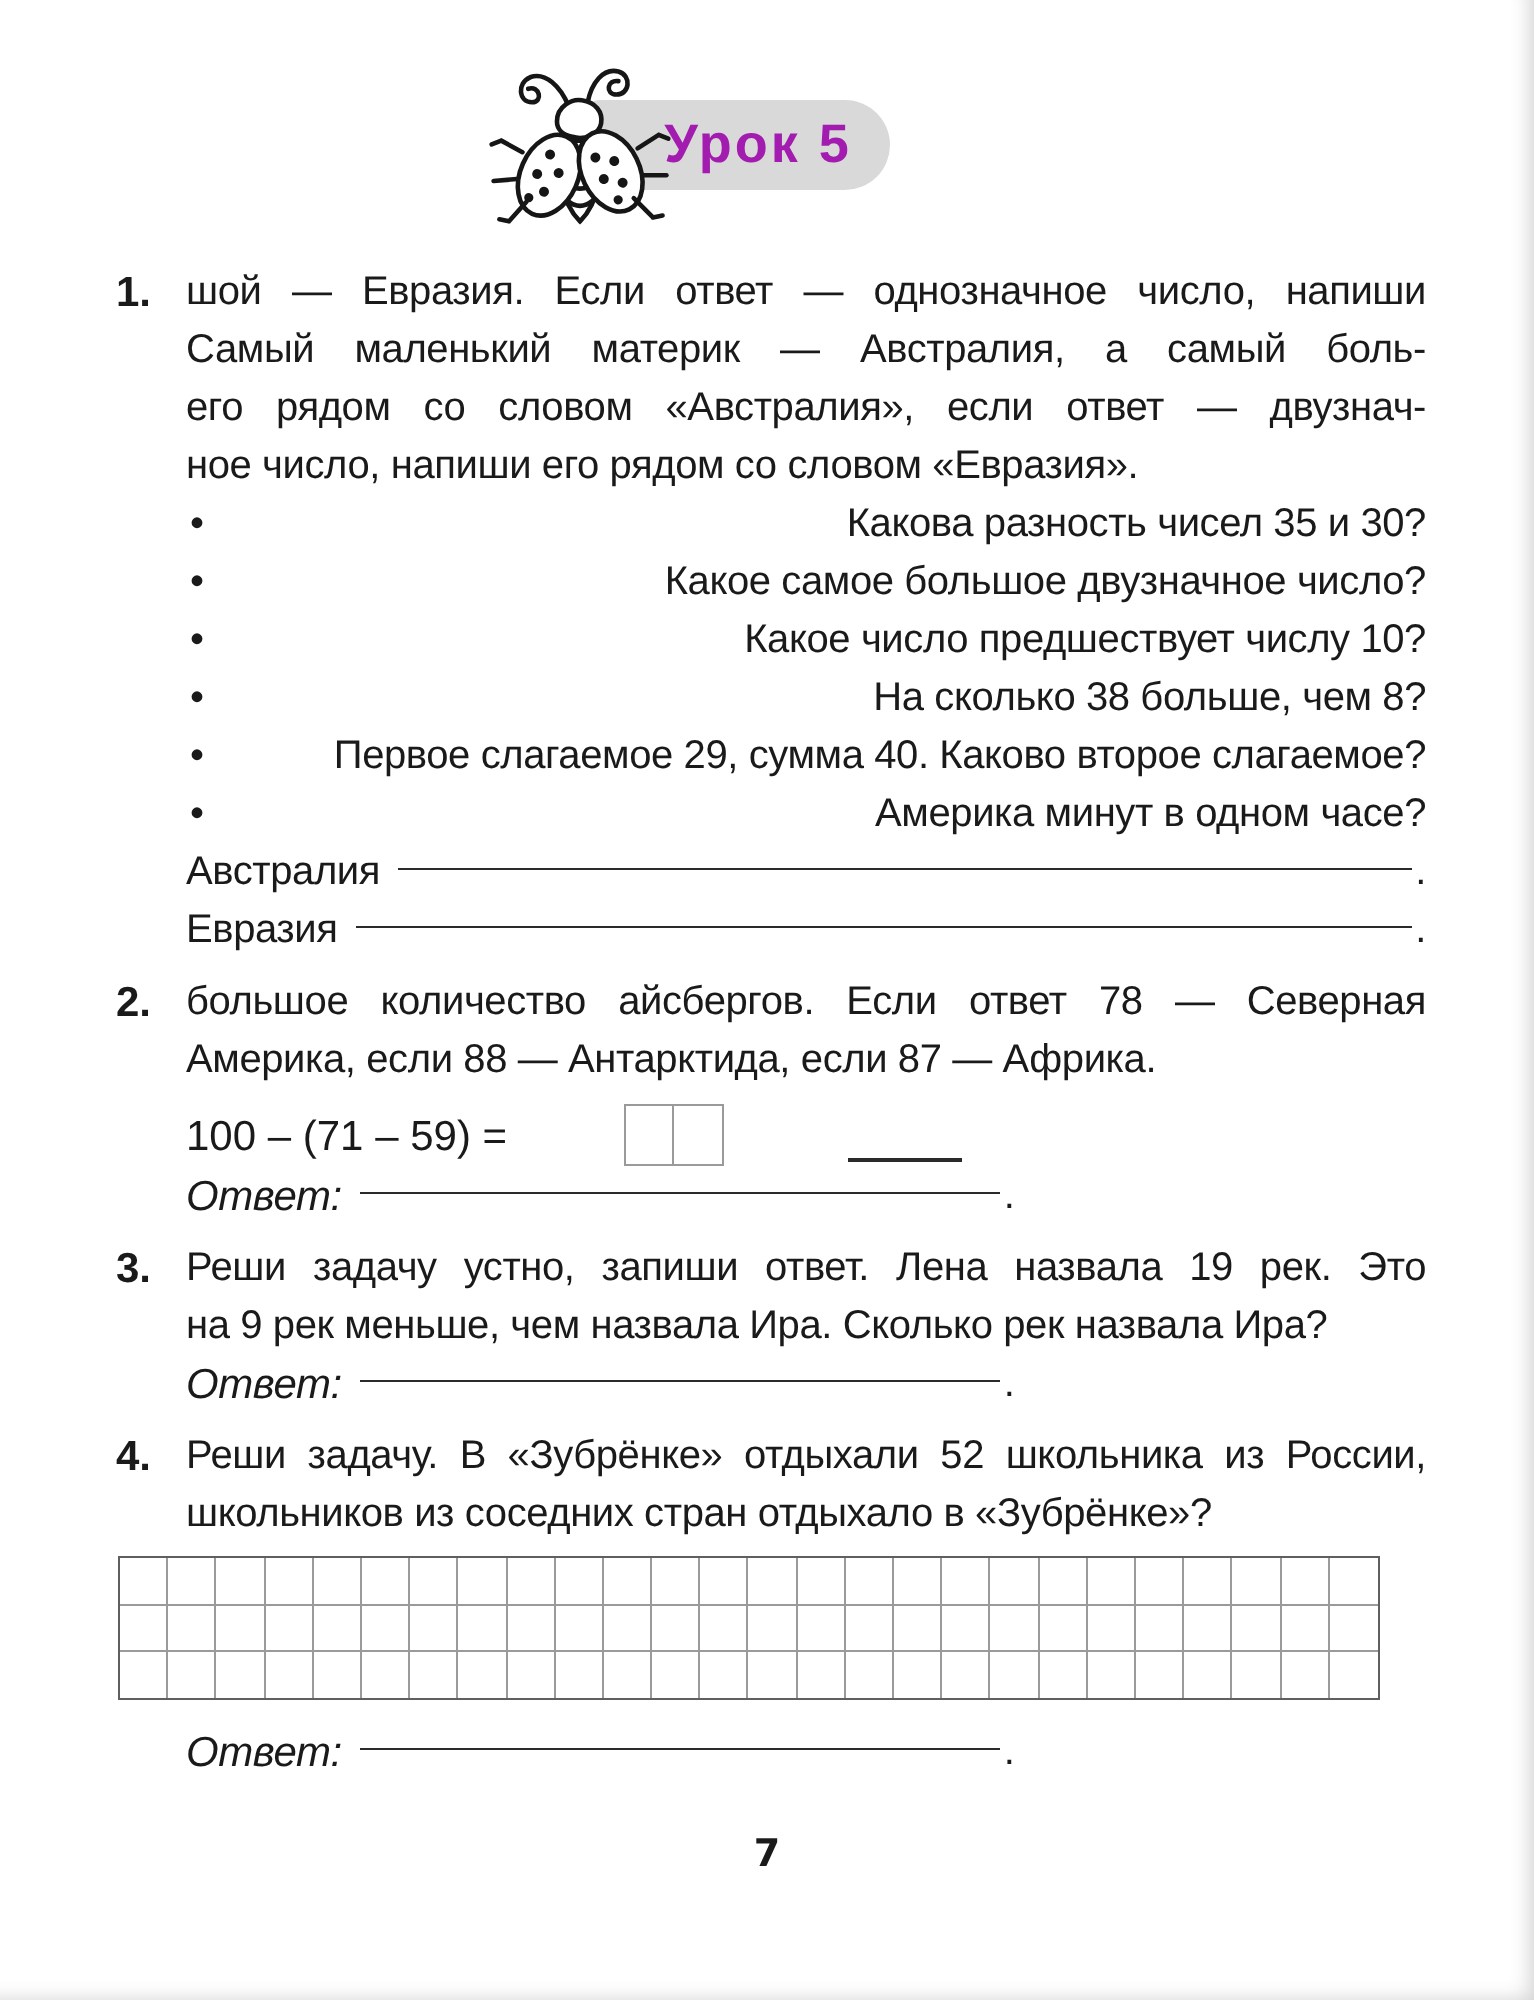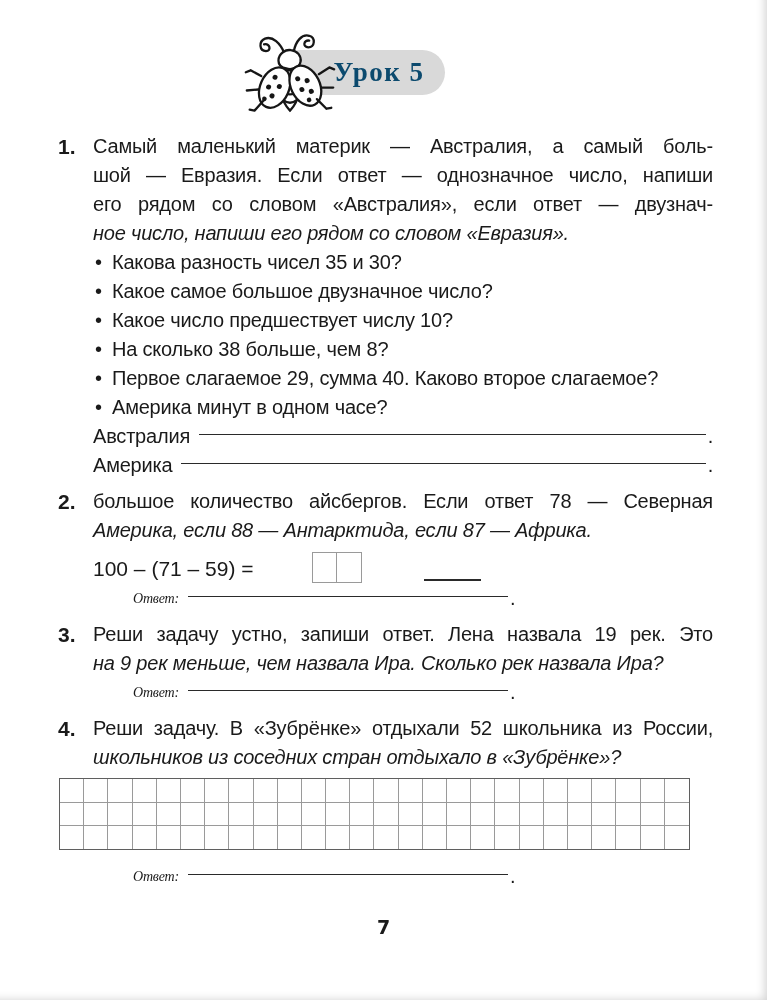--- a/index.html
+++ b/index.html
@@ -15,44 +15,44 @@
   }
   
   .header { position:relative; height:100px; margin-top:24px; }
   .lesson-badge {
     position:absolute; left:287px; top:26px;
     width:158px; height:45px;
     border-radius:14px 24px 24px 14px;
     display:flex; align-items:center; justify-content:center;
   }
   .lesson-title {
-    font-family:Liberation Serif, serif;
+    font-family:Liberation Sans, sans-serif;
     font-weight:bold; font-size:27px; letter-spacing:1.5px;
-    padding-left:26px; color:#0c4a6e;
+    padding-left:26px; color:#a21caf;
   }
   .ladybug { position:absolute; left:240px; top:6px; width:100px; height:96px; }
   
   .content { margin:8px 54px 0 58px; }
   .exercise { display:flex; margin-bottom:7px; }
   .ex-num {
     width:35px; flex:0 0 35px;
     font-weight:bold; font-size:21px; line-height:29px;
   }
   .ex-body { flex:1; font-size:20px; line-height:29px; letter-spacing:-0.2px; }
   .para .tline { text-align:justify; text-align-last:justify; white-space:nowrap; }
-  .para .tline:last-child { text-align-last:left; white-space:normal;font-style:italic; }
+  .para .tline:last-child { text-align-last:left; white-space:normal; }
   .bullets { margin:0; padding:0; list-style:none; }
-  .bullets li { padding-left:19px; position:relative; }
+  .bullets li { padding-left:19px; position:relative;text-align:right; }
   .bullets li::before { content:"•"; position:absolute; left:2px; }
   
   .fill-line { display:flex; align-items:center; height:29px; }
   .fl-rule { border-bottom:1.6px solid #2a2a2a; margin:0 2px 4px 9px; }
   .fl-rule.grow { flex:1; }
   .fl-rule.fixed { width:320px; }
-  .fl-label.it { font-family:Liberation Serif, serif; font-style:italic; font-size:14px;margin-left:40px; }
+  .fl-label.it { font-family:Liberation Sans, sans-serif; font-style:italic; font-size:21px; }
   
   .eq-row { display:flex; align-items:flex-end; height:36px; margin:2px 0 1px 0;gap:48px; }
   .eq-text { font-size:21px; letter-spacing:0; }
   .eq-boxes { display:flex; margin:0 0 0 10px; }
   .eq-box { width:25px; height:31px; border:1.3px solid #9a9a9a; box-sizing:border-box; background:#fff; }
   .eq-box + .eq-box { border-left:none; }
   .eq-tail { width:57px; border-bottom:2px solid #2a2a2a; margin:0 0 2px 14px; }
   
   .grid { border:1.5px solid #5f5f5f; display:inline-block; margin:6px 0 12px -34px; background:#fff; }
   .grow-row { display:flex; }
@@ -111,40 +111,40 @@
       <path d="M78 72 L88 82 M88 82 L93 81"></path>
     </svg>
   </div>
 
   <div class="content">
 
     <div class="exercise">
       <div class="ex-num">1.</div>
       <div class="ex-body">
         <div class="para">
+            <div class="tline">шой — Евразия. Если ответ — однозначное число, напиши</div>
             <div class="tline">Самый маленький материк — Австралия, а самый боль-</div>
-            <div class="tline">шой — Евразия. Если ответ — однозначное число, напиши</div>
             <div class="tline">его рядом со словом «Австралия», если ответ — двузнач-</div>
             <div class="tline">ное число, напиши его рядом со словом «Евразия».</div>
           </div>
         <ul class="bullets">
           <li>Какова разность чисел 35 и 30?</li>
           <li>Какое самое большое двузначное число?</li>
           <li>Какое число предшествует числу 10?</li>
           <li>На сколько 38 больше, чем 8?</li>
           <li>Первое слагаемое 29, сумма 40. Каково второе слагаемое?</li>
           <li>Америка минут в одном часе?</li>
         </ul>
         <div class="fill-line">
           <span class="fl-label">Австралия</span>
           <span class="fl-rule grow"></span>
           <span>.</span>
         </div>
         <div class="fill-line">
-          <span class="fl-label">Америка</span>
+          <span class="fl-label">Евразия</span>
           <span class="fl-rule grow"></span>
           <span>.</span>
         </div>
       </div>
     </div>
 
     <div class="exercise">
       <div class="ex-num">2.</div>
       <div class="ex-body">
         <div class="para">

